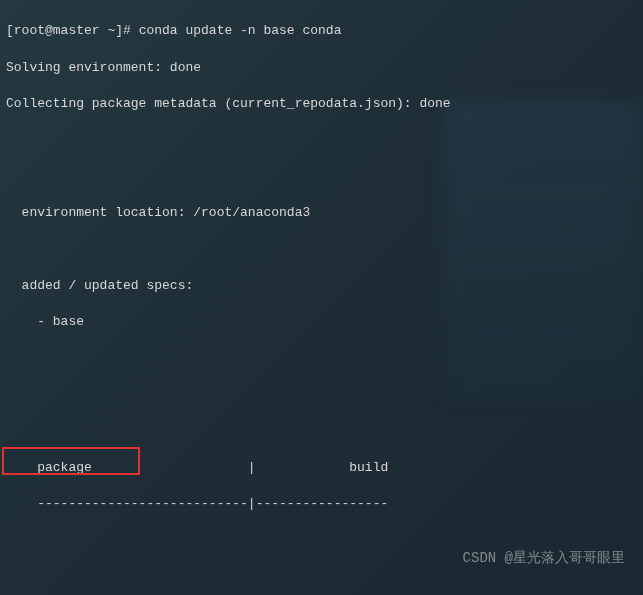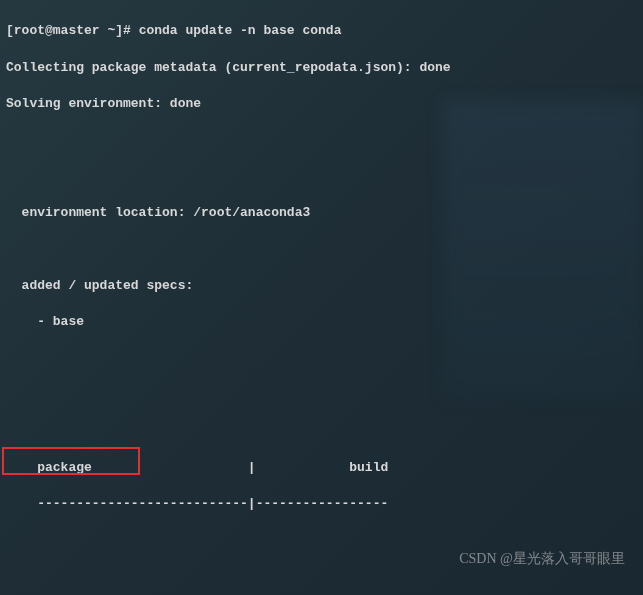--- a/index.html
+++ b/index.html
@@ -21,38 +21,37 @@
       line-height: 1.4;
     }
     .terminal {
       white-space: pre;
       position: relative;
       z-index: 2;
     }
     .line {
       display: block;
       min-height: 18px;
-      font-weight: bold;
     }
     .highlight-box {
       position: absolute;
       border: 2px solid #e03030;
       left: 2px;
       top: 447px;
       width: 138px;
       height: 28px;
       z-index: 3;
       pointer-events: none;
     }
     .watermark {
       position: absolute;
       right: 18px;
       bottom: 26px;
       color: rgba(200,200,200,0.6);
-      font-family: Liberation Serif, serif;
+      font-family: Liberation Mono, monospace;
       font-size: 14px;
       z-index: 5;
     }
     .bg-hint {
       position: absolute;
       right: 0;
       top: 100px;
       width: 200px;
       height: 300px;
       background: linear-gradient(180deg, rgba(60,100,130,0.15), rgba(40,70,90,0.1));
@@ -60,22 +59,22 @@
       filter: blur(8px);
     }
   </style>
 </head>
 <body>
 
 <div class="bg-hint"></div>
 
 <div class="terminal">
 <span class="line"><span>[root@master ~]# </span><span>conda update -n base conda</span></span>
+<span class="line">Solving environment: done</span>
 <span class="line">Collecting package metadata (current_repodata.json): done</span>
-<span class="line">Solving environment: done</span>
 <span class="line"> </span>
 <span class="line"> </span>
 <span class="line">  environment location: /root/anaconda3</span>
 <span class="line"> </span>
 <span class="line">  added / updated specs:</span>
 <span class="line">    - base</span>
 <span class="line"> </span>
 <span class="line"> </span>
 <span class="line"> </span>
 <span class="line">    package                    |            build</span>

